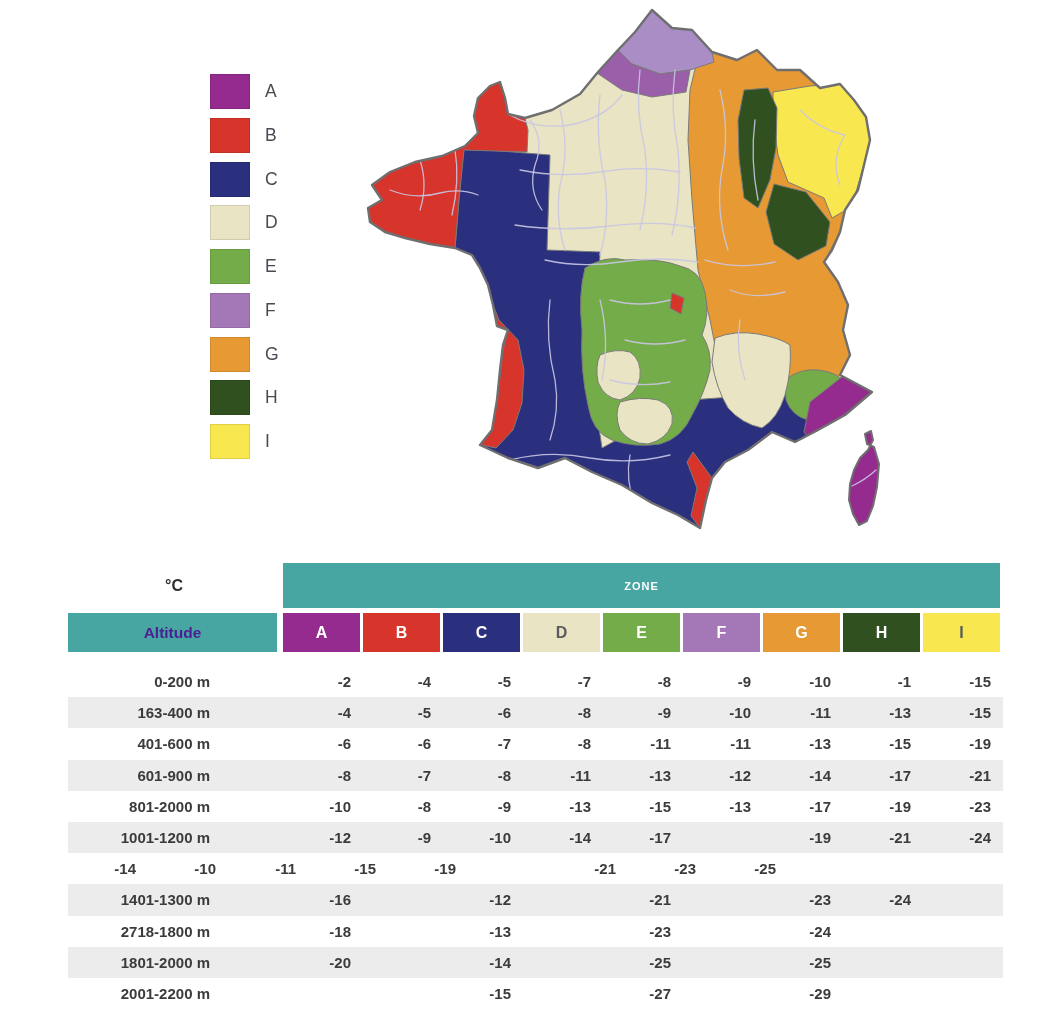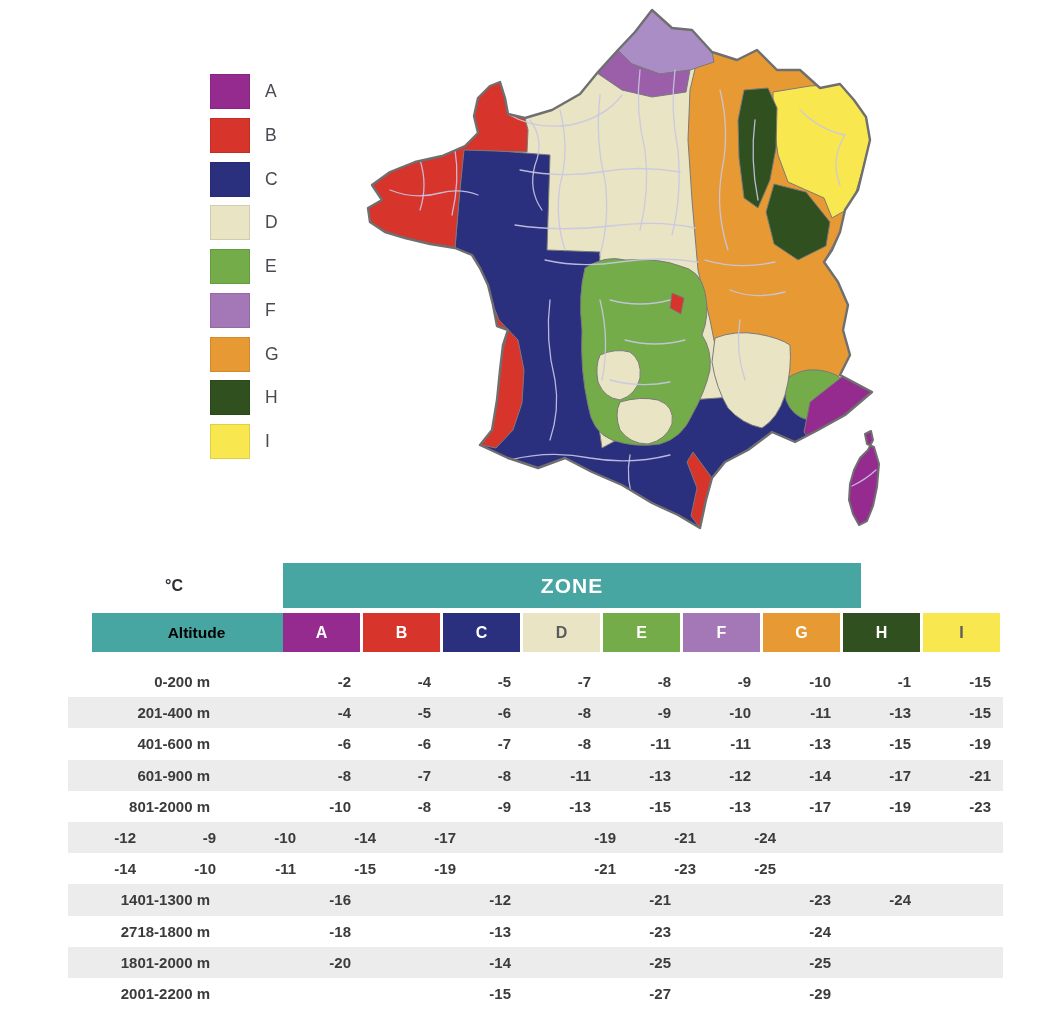--- a/index.html
+++ b/index.html
@@ -17,33 +17,33 @@
   .legend-label { margin-left:15px; font-size:17.5px; color:#4A4A52; }
 
   
   .map-wrap { position:absolute; left:360px; top:0; width:540px; height:550px; }
   .map-wrap svg { width:100%; height:100%; display:block; }
   .zone-path { stroke:var(--border); stroke-width:1; stroke-linejoin:round; }
   .dept { fill:none; stroke:var(--dept-line); stroke-width:1.3; stroke-linecap:round; opacity:.9; }
 
   
   .zone-banner {
-    position:absolute; left:283px; top:563px; width:578px; height:45px;
-    background:var(--teal); color:#fff; font-weight:bold; font-size:21px;
+    position:absolute; left:283px; top:563px; width:717px; height:45px;
+    background:var(--teal); color:#fff; font-weight:bold; font-size:11px;
     letter-spacing:1px; display:flex; align-items:center; justify-content:center;
   }
   .corner-label {
     position:absolute; left:68px; top:563px; width:212px; height:45px;
     display:flex; align-items:center; justify-content:center;
     color:#2E2E34; font-weight:bold; font-size:16px;
   }
   .alt-header {
     position:absolute; left:68px; top:613px; width:209px; height:39px;
-    background:var(--teal); color:#000000; font-weight:bold; font-size:15.5px;
-    display:flex; align-items:center; justify-content:center;margin-left:24px;
+    background:var(--teal); color:#4c1d95; font-weight:bold; font-size:15.5px;
+    display:flex; align-items:center; justify-content:center;
   }
   .zrow { position:absolute; left:283px; top:613px; display:flex; }
   .zcell {
     width:77px; height:39px; margin-right:3px; line-height:39px;
     text-align:center; font-weight:bold; font-size:16px; color:#fff;
   }
   .zcell.dark { color:#5A5B5E; }
 
   .rows { position:absolute; left:68px; top:666px; width:935px; }
   .trow { display:flex; height:31.2px; line-height:31.2px; font-size:15px; color:#3B3B3B; }
@@ -225,21 +225,21 @@
       <div class="val">-4</div>
       <div class="val">-5</div>
       <div class="val">-7</div>
       <div class="val">-8</div>
       <div class="val">-9</div>
       <div class="val">-10</div>
       <div class="val">-1</div>
       <div class="val">-15</div>
     </div>
     <div class="trow stripe">
-      <div class="alt">201-400 m</div>
+      <div class="alt">163-400 m</div>
       <div class="val">-4</div>
       <div class="val">-5</div>
       <div class="val">-6</div>
       <div class="val">-8</div>
       <div class="val">-9</div>
       <div class="val">-10</div>
       <div class="val">-11</div>
       <div class="val">-13</div>
       <div class="val">-15</div>
     </div>
@@ -273,20 +273,21 @@
       <div class="val">-8</div>
       <div class="val">-9</div>
       <div class="val">-13</div>
       <div class="val">-15</div>
       <div class="val">-13</div>
       <div class="val">-17</div>
       <div class="val">-19</div>
       <div class="val">-23</div>
     </div>
     <div class="trow stripe">
+      <div class="alt">1001-1200 m</div>
       <div class="val">-12</div>
       <div class="val">-9</div>
       <div class="val">-10</div>
       <div class="val">-14</div>
       <div class="val">-17</div>
       <div class="val"></div>
       <div class="val">-19</div>
       <div class="val">-21</div>
       <div class="val">-24</div>
     </div>

